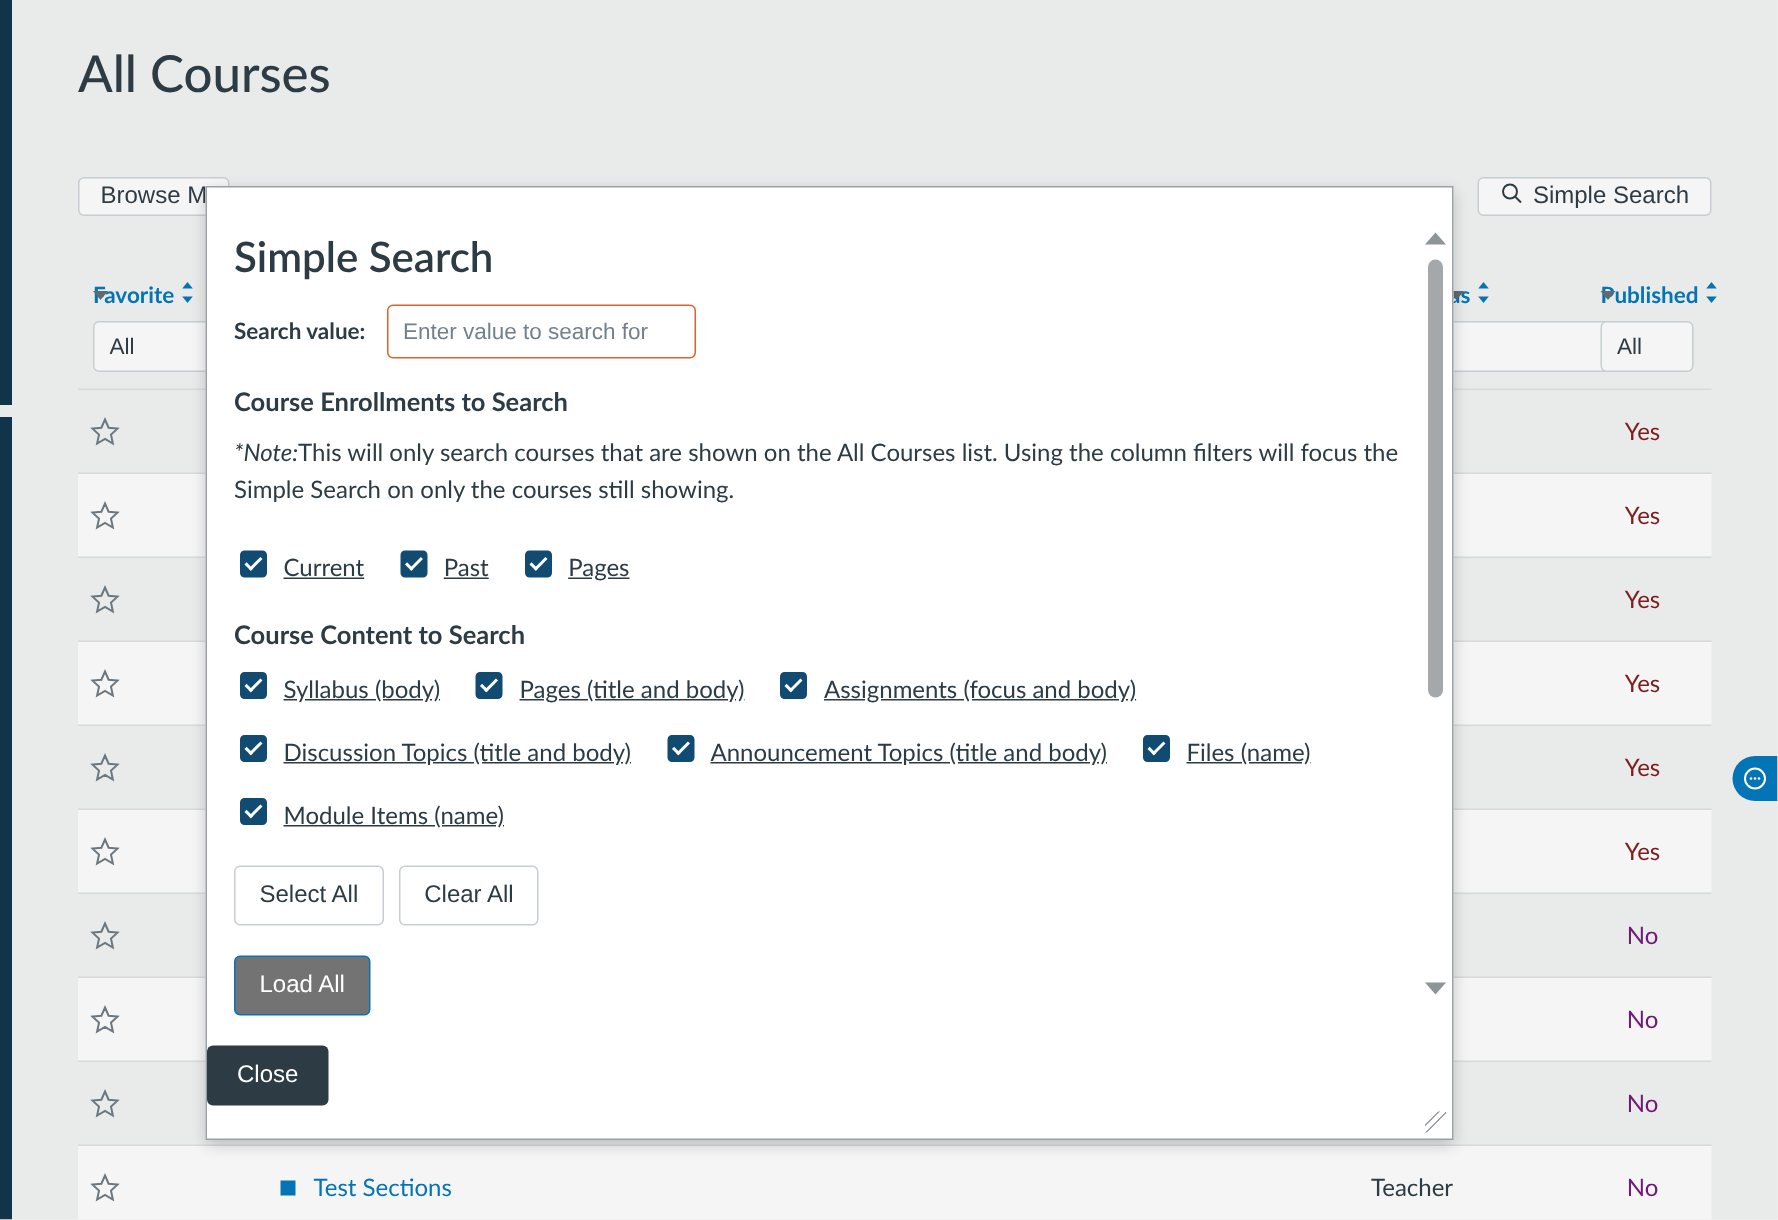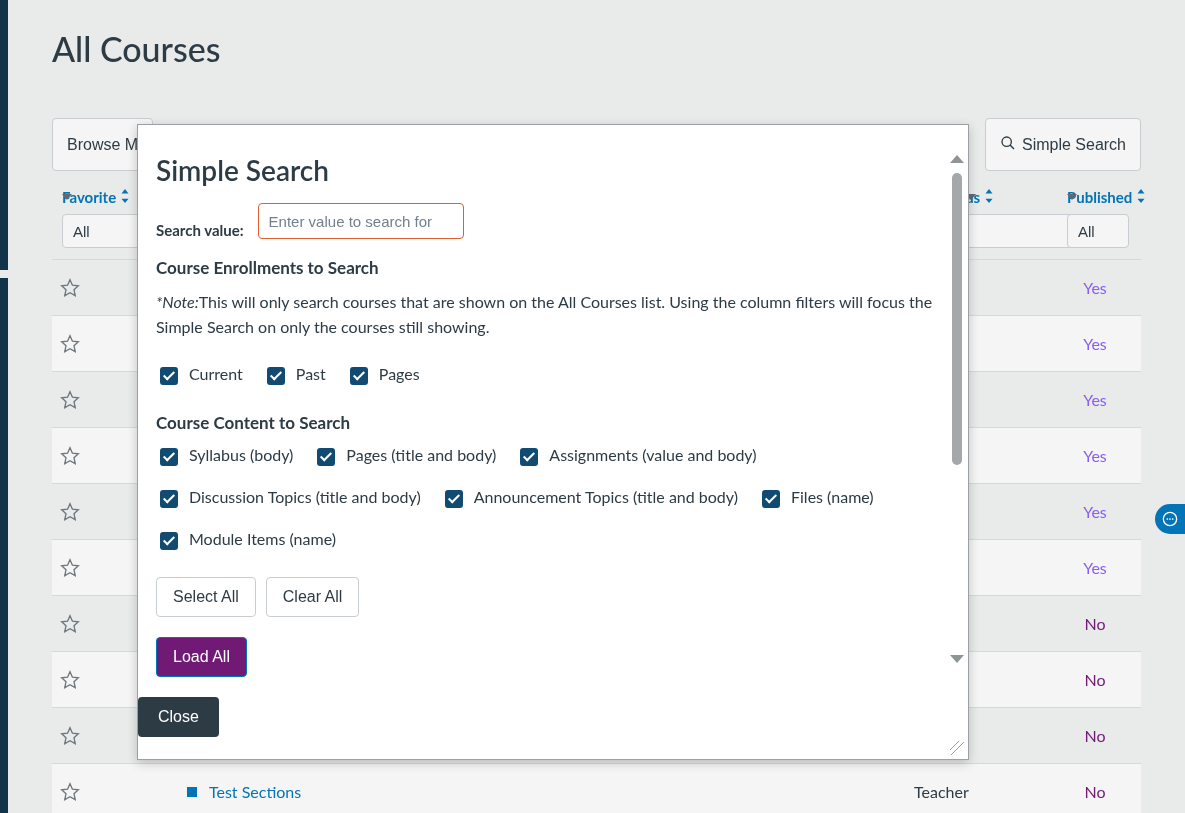--- a/index.html
+++ b/index.html
@@ -47,21 +47,21 @@
   .toolbar {
     position: absolute;
     left: 52px;
     top: 118px;
     width: 1089px;
     height: 40px;
   }
   .btn {
     display: inline-flex;
     align-items: center;
-    height: 53px;
+    height: 26px;
     padding: 0 14px;
     border: 1px solid #c7cdd1;
     background: #f5f5f5;
     border-radius: 4px;
     font-size: 16px;
     color: #2d3b45;
     cursor: pointer;
     gap: 6px;
   }
   .btn.right {
@@ -160,21 +160,21 @@
     color: #2d3b45;
     text-align: left;
   }
   .published {
     position: absolute;
     left: 1012px;
     width: 62px;
     text-align: center;
     font-size: 16px;
   }
-  .published.yes { color: #8b5cf6; }
+  .published.yes { color: #7f1d1d; }
   .published.no { color: #701a75; }
 
   
   .modal {
     position: absolute;
     left: 137px;
     top: 124px;
     width: 832px;
     height: 636px;
     background: #ffffff;
@@ -190,21 +190,21 @@
     padding: 20px 30px 0 18px;
   }
   .modal-title {
     font-size: 28px;
     font-weight: 600;
     color: #2d3b45;
     margin: 8px 0 16px 0;
   }
   .field-row {
     display: flex;
-    align-items: flex-end;
+    align-items: center;
     gap: 14px;
     margin-bottom: 18px;
   }
   .field-label {
     font-size: 15px;
     font-weight: 700;
   }
   .search-input {
     width: 206px;
     height: 36px;
@@ -229,24 +229,25 @@
   }
   .note em { font-style: italic; }
   .check-row {
     display: flex;
     flex-wrap: wrap;
     gap: 18px 20px;
     margin-bottom: 24px;
   }
   .chk {
     display: inline-flex;
-    align-items: flex-start;
+    align-items: flex-end;
     gap: 8px;
     font-size: 16px;
     cursor: pointer;
+    text-decoration: underline;
   }
   .chk input[type=checkbox] {
     appearance: none;
     width: 18px; height: 18px;
     border: 2px solid #2d3b45;
     border-radius: 3px;
     position: relative;
     cursor: pointer;
   }
   .chk input[type=checkbox]:checked {
@@ -272,21 +273,21 @@
     padding: 0 16px;
     border: 1px solid #c7cdd1;
     background: #ffffff;
     border-radius: 4px;
     font-size: 16px;
     color: #2d3b45;
     cursor: pointer;
     text-align: right;
   }
   .modal-btn.primary {
-    background: #701a75;
+    background: #737373;
     border-color: #0374b5;
     color: #ffffff;
   }
   .modal-footer {
     height: 70px;
     display: flex;
     justify-content: flex-start;
     align-items: center;
     padding: 0 18px 14px 0;
   }
@@ -520,21 +521,21 @@
         <label class="chk">
           <input type="checkbox" checked="" style="">
           <span>Syllabus (body)</span>
         </label>
         <label class="chk">
           <input type="checkbox" checked="" style="">
           <span>Pages (title and body)</span>
         </label>
         <label class="chk">
           <input type="checkbox" checked="" style="">
-          <span>Assignments (value and body)</span>
+          <span>Assignments (focus and body)</span>
         </label>
         <label class="chk">
           <input type="checkbox" checked="" style="">
           <span>Discussion Topics (title and body)</span>
         </label>
         <label class="chk">
           <input type="checkbox" checked="" style="">
           <span>Announcement Topics (title and body)</span>
         </label>
         <label class="chk">

